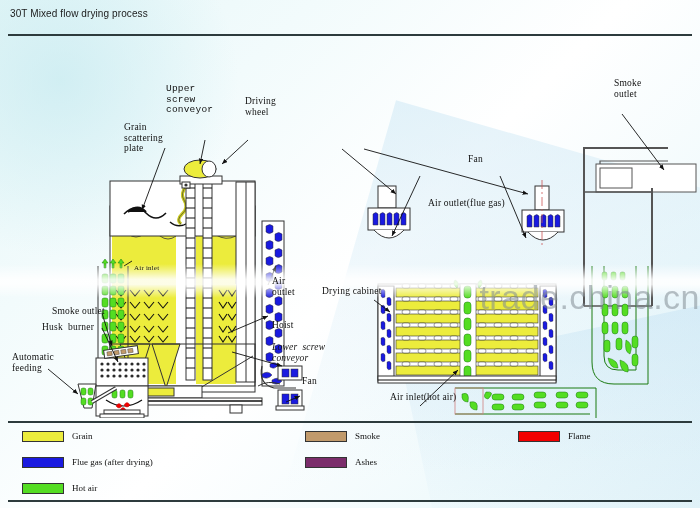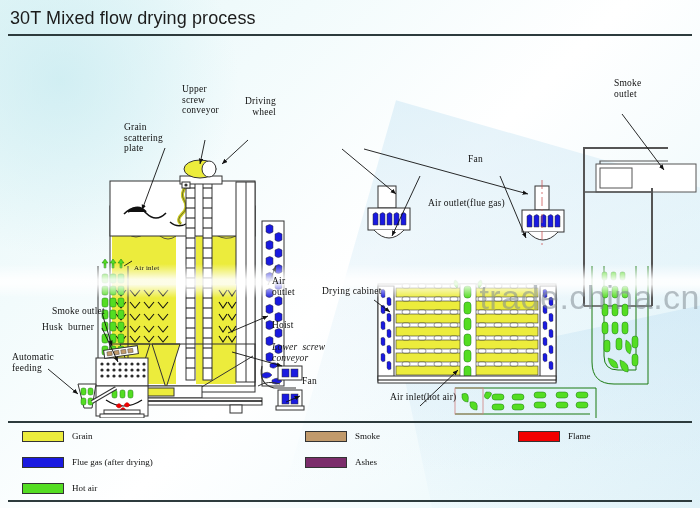--- a/index.html
+++ b/index.html
@@ -26,21 +26,21 @@
          transform: rotate(-12deg); }
   .bg3 { left: -60px; top: -40px; width: 300px; height: 300px;
          background: radial-gradient(circle at 40% 40%, rgba(198,234,240,.7), rgba(255,255,255,0) 70%); }
 
   
   #header {
     position: absolute; left: 0; top: 0; width: 700px; height: 36px;
   }
   #title {
     position: absolute; left: 10px; top: 8px;
-    font-size: 18px; color: #1b1b1b; letter-spacing: .1px;
+    font-size: 10px; color: #1b1b1b; letter-spacing: .1px;
     white-space: nowrap;
   }
   #header-rule {
     position: absolute; left: 8px; top: 34px; width: 684px; height: 2px;
     background: #2d3b3d;
   }
 
   
   #canvas {
     position: absolute; left: 0; top: 36px; width: 700px; height: 382px;
@@ -610,24 +610,24 @@
           <path d="M622,78 L664,134" marker-end="url(#arrow)"></path>
 
           <path d="M420,370 L458,334" marker-end="url(#arrow)"></path>
         </g>
       </g>
     </svg>
 
     <div id="watermark-band"></div>
     <div id="watermark">trade.china.cn</div>
 
-    <div class="lbl" style="left:182px; top:48px;">Upper
+    <div class="lbl" style="left:166px; top:48px;font-family:Liberation Mono, monospace;">Upper
 screw
 conveyor</div>
-    <div class="lbl" style="left:245px; top:60px;text-align:right;">Driving
+    <div class="lbl" style="left:245px; top:60px;">Driving
 wheel</div>
     <div class="lbl" style="left:124px; top:86px;">Grain
 scattering
 plate</div>
     <div class="lbl" style="left:52px;  top:270px;">Smoke outlet</div>
     <div class="lbl" style="left:42px;  top:286px;">Husk  burner</div>
     <div class="lbl" style="left:12px;  top:316px;">Automatic
 feeding</div>
     <div class="lbl sm" style="left:134px; top:228px;">Air inlet</div>
     <div class="lbl" style="left:272px; top:240px;">Air

